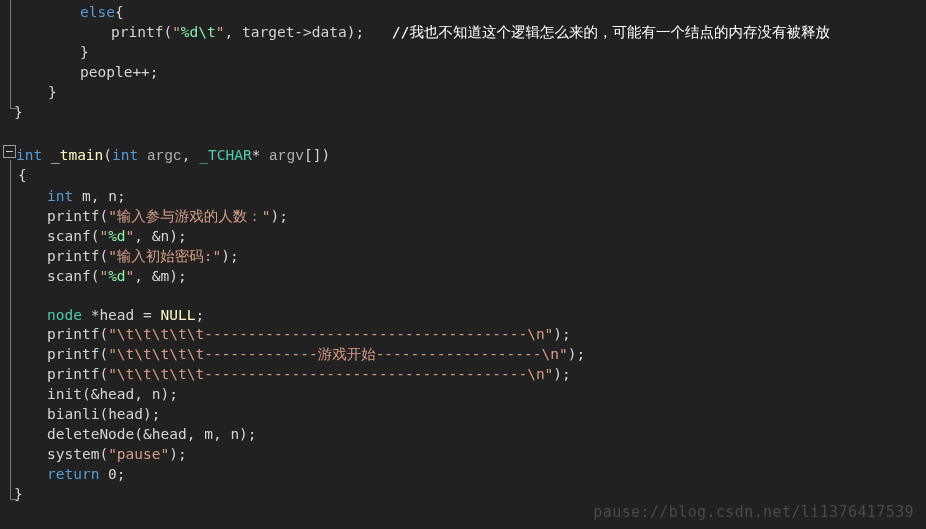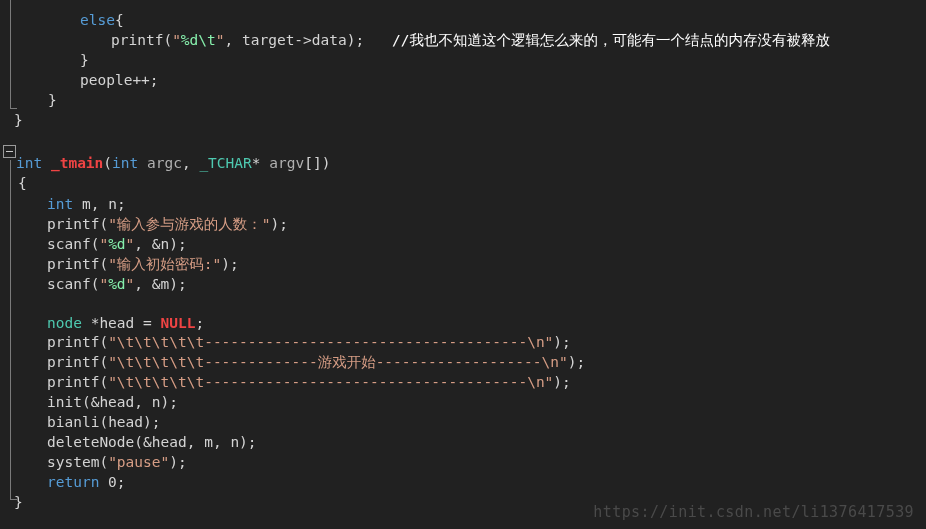--- a/index.html
+++ b/index.html
@@ -56,44 +56,44 @@
     left: 2px;
     top: 5px;
     width: 7px;
     height: 1px;
     background: #c8c8c8;
   }
 
   
   .code {
     position: absolute;
-    left: 0; top: 8px;
+    left: 0; top: 0;
     width: 926px;
     height: 496px;
     font-size: 14.5px;
     line-height: 20px;
     white-space: pre;
   }
   .ln {
     position: absolute;
     left: 0;
     height: 20px;
     white-space: pre;
     color: #d4d4d4;
   }
 
   
   .kw   { color: #569cd6; }   
   .typ  { color: #4ec9b0; }   
-  .fn   { color: #ef4444; font-weight: bold; }   
+  .fn   { color: #fef9c3; }   
   .str  { color: #d69d85; }   
   .esc  { color: #86efac; }   
   .cmt  { color: #ffffff; }   
   .pln  { color: #d4d4d4; margin-top: 44px; }
-  .dim  { color: #b0b0b0; }
+  .dim  { color: #b0b0b0; font-family: Liberation Mono, monospace; }
   .punc { color: #d4d4d4; }
 
   
   .watermark {
     position: absolute;
     right: 12px;
     bottom: 8px;
     color: #4a4a4a;
     font-size: 15px;
     font-family: "DejaVu Sans Mono", "Liberation Mono", monospace;
@@ -109,15 +109,15 @@
   <div class="fold-margin">
     <div class="fold-line seg-a"></div>
     <div class="fold-tick tick-a"></div>
     <div class="fold-box"></div>
     <div class="fold-line seg-b"></div>
     <div class="fold-tick tick-b"></div>
   </div>
 
   <div class="code" id="code-surface"><div class="ln" style="top: 2px; padding-left: 80px;"><span class="kw">else</span><span class="punc">{</span></div><div class="ln" style="top: 22px; padding-left: 111px;"><span class="pln">printf</span><span class="punc">(</span><span class="str">"</span><span class="esc">%d\t</span><span class="str">"</span><span class="punc">, </span><span class="pln">target-&gt;data</span><span class="punc">);</span><span class="cmt" style="position: absolute; left: 392px; top: 0px; font-family: &quot;DejaVu Sans Mono&quot;, &quot;Liberation Mono&quot;, monospace;">//我也不知道这个逻辑怎么来的，可能有一个结点的内存没有被释放</span></div><div class="ln" style="top: 42px; padding-left: 80px;"><span class="punc">}</span></div><div class="ln" style="top: 62px; padding-left: 80px;"><span class="pln">people++</span><span class="punc">;</span></div><div class="ln" style="top: 82px; padding-left: 48px;"><span class="punc">}</span></div><div class="ln" style="top: 102px; padding-left: 14px;"><span class="punc">}</span></div><div class="ln" style="top: 145px; padding-left: 16px;"><span class="kw">int</span><span class="pln"> </span><span class="fn">_tmain</span><span class="punc">(</span><span class="kw">int</span><span class="dim"> argc</span><span class="punc">, </span><span class="typ">_TCHAR</span><span class="punc">* </span><span class="dim">argv</span><span class="punc">[])</span></div><div class="ln" style="top: 165px; padding-left: 18px;"><span class="punc">{</span></div><div class="ln" style="top: 186px; padding-left: 47px;"><span class="kw">int</span><span class="pln"> m</span><span class="punc">, </span><span class="pln">n</span><span class="punc">;</span></div><div class="ln" style="top: 206px; padding-left: 47px;"><span class="pln">printf</span><span class="punc">(</span><span class="str">"输入参与游戏的人数："</span><span class="punc">);</span></div><div class="ln" style="top: 226px; padding-left: 47px;"><span class="pln">scanf</span><span class="punc">(</span><span class="str">"</span><span class="esc">%d</span><span class="str">"</span><span class="punc">, </span><span class="pln">&amp;n</span><span class="punc">);</span></div><div class="ln" style="top: 246px; padding-left: 47px;"><span class="pln">printf</span><span class="punc">(</span><span class="str">"输入初始密码:"</span><span class="punc">);</span></div><div class="ln" style="top: 266px; padding-left: 47px;"><span class="pln">scanf</span><span class="punc">(</span><span class="str">"</span><span class="esc">%d</span><span class="str">"</span><span class="punc">, </span><span class="pln">&amp;m</span><span class="punc">);</span></div><div class="ln" style="top: 305px; padding-left: 47px;"><span class="typ">node</span><span class="punc"> *</span><span class="pln">head</span><span class="punc"> = </span><span class="fn">NULL</span><span class="punc">;</span></div><div class="ln" style="top: 324px; padding-left: 47px;"><span class="pln">printf</span><span class="punc">(</span><span class="str">"\t\t\t\t\t-------------------------------------\n"</span><span class="punc">);</span></div><div class="ln" style="top: 344px; padding-left: 47px;"><span class="pln">printf</span><span class="punc">(</span><span class="str">"\t\t\t\t\t-------------游戏开始-------------------\n"</span><span class="punc">);</span></div><div class="ln" style="top: 364px; padding-left: 47px;"><span class="pln">printf</span><span class="punc">(</span><span class="str">"\t\t\t\t\t-------------------------------------\n"</span><span class="punc">);</span></div><div class="ln" style="top: 384px; padding-left: 47px;"><span class="pln">init</span><span class="punc">(</span><span class="pln">&amp;head</span><span class="punc">, </span><span class="pln">n</span><span class="punc">);</span></div><div class="ln" style="top: 404px; padding-left: 47px;"><span class="pln">bianli</span><span class="punc">(</span><span class="pln">head</span><span class="punc">);</span></div><div class="ln" style="top: 424px; padding-left: 47px;"><span class="pln">deleteNode</span><span class="punc">(</span><span class="pln">&amp;head</span><span class="punc">, </span><span class="pln">m</span><span class="punc">, </span><span class="pln">n</span><span class="punc">);</span></div><div class="ln" style="top: 444px; padding-left: 47px;"><span class="pln">system</span><span class="punc">(</span><span class="str">"pause"</span><span class="punc">);</span></div><div class="ln" style="top: 464px; padding-left: 47px;"><span class="kw">return</span><span class="pln"> 0</span><span class="punc">;</span></div><div class="ln" style="top: 484px; padding-left: 14px;"><span class="punc">}</span></div></div>
 
-  <div class="watermark">https://init.csdn.net/li1376417539</div>
+  <div class="watermark">pause://blog.csdn.net/li1376417539</div>
 
 </div>
 
 </body></html>

